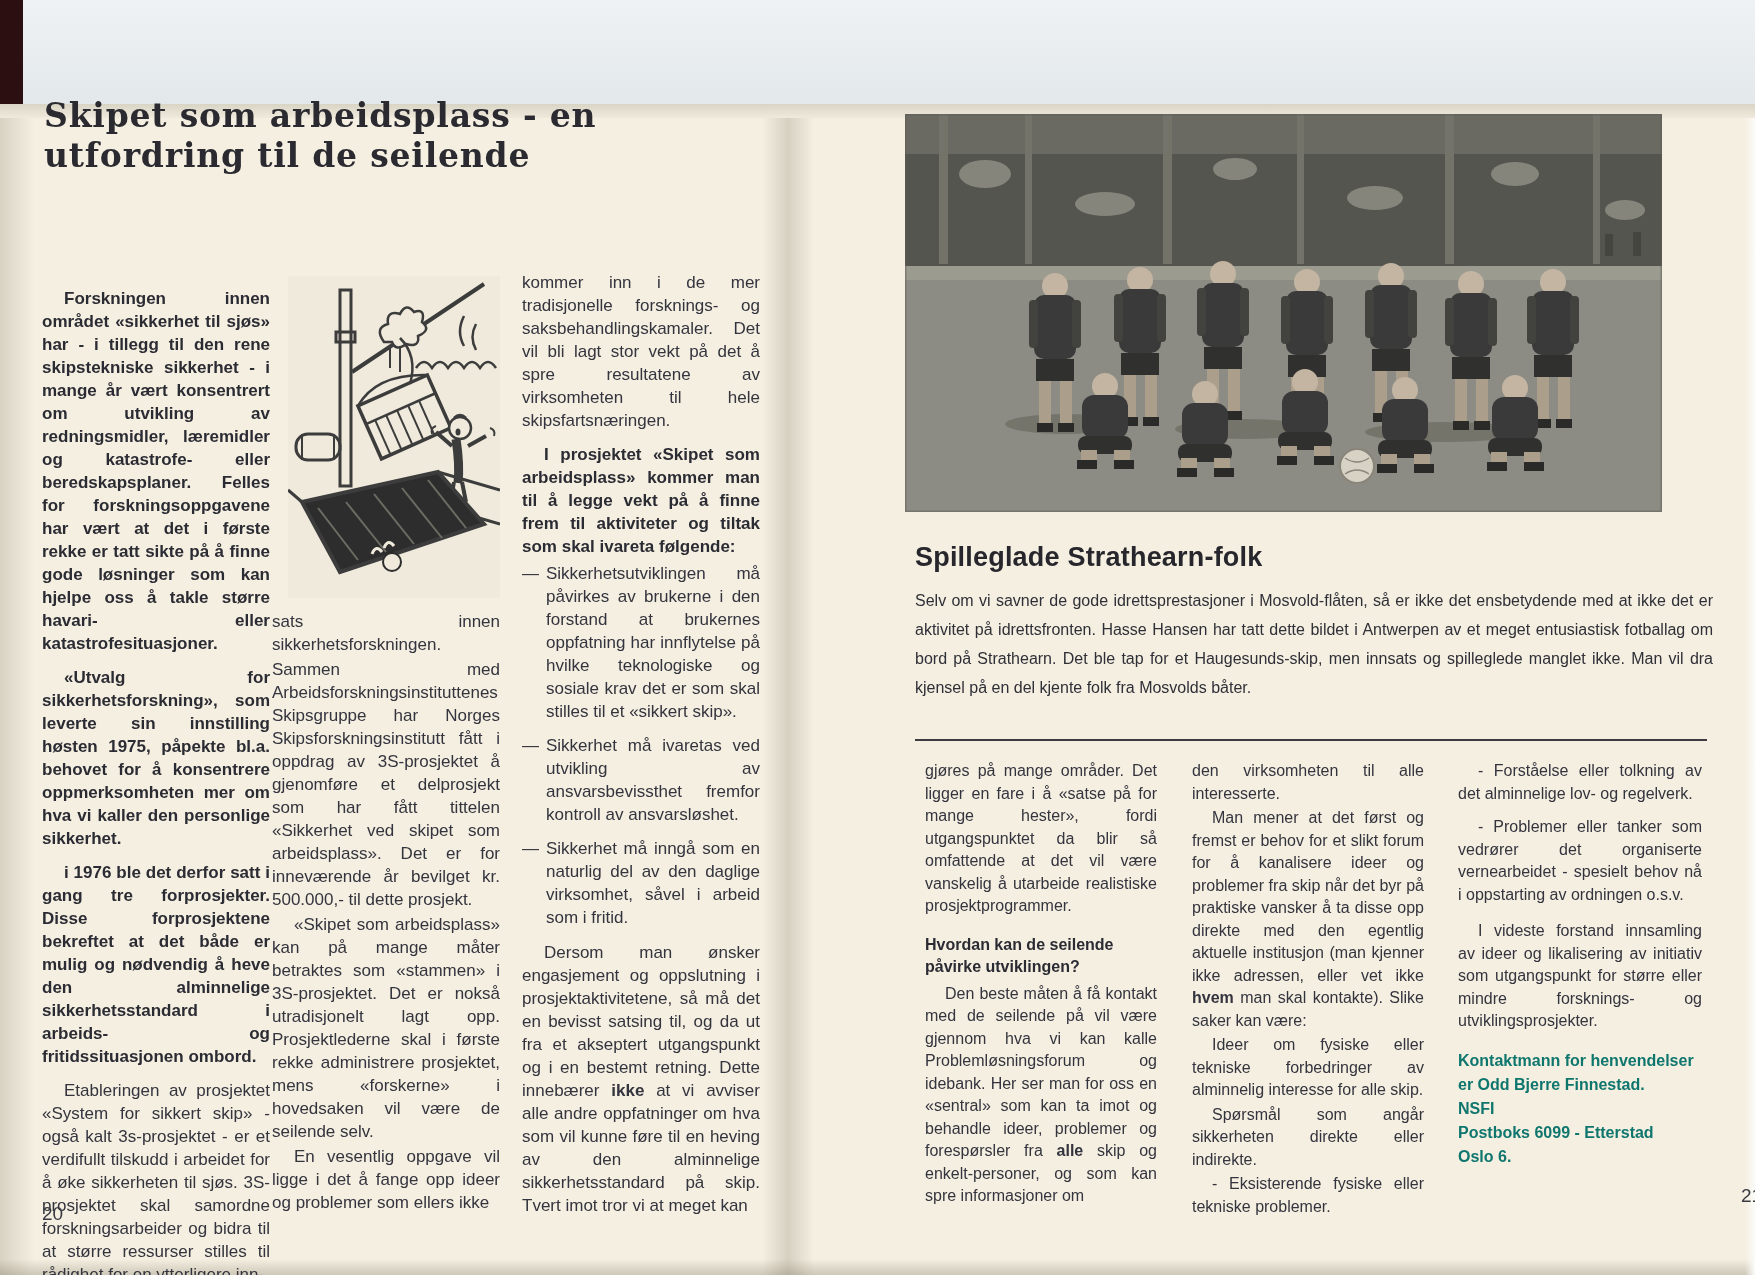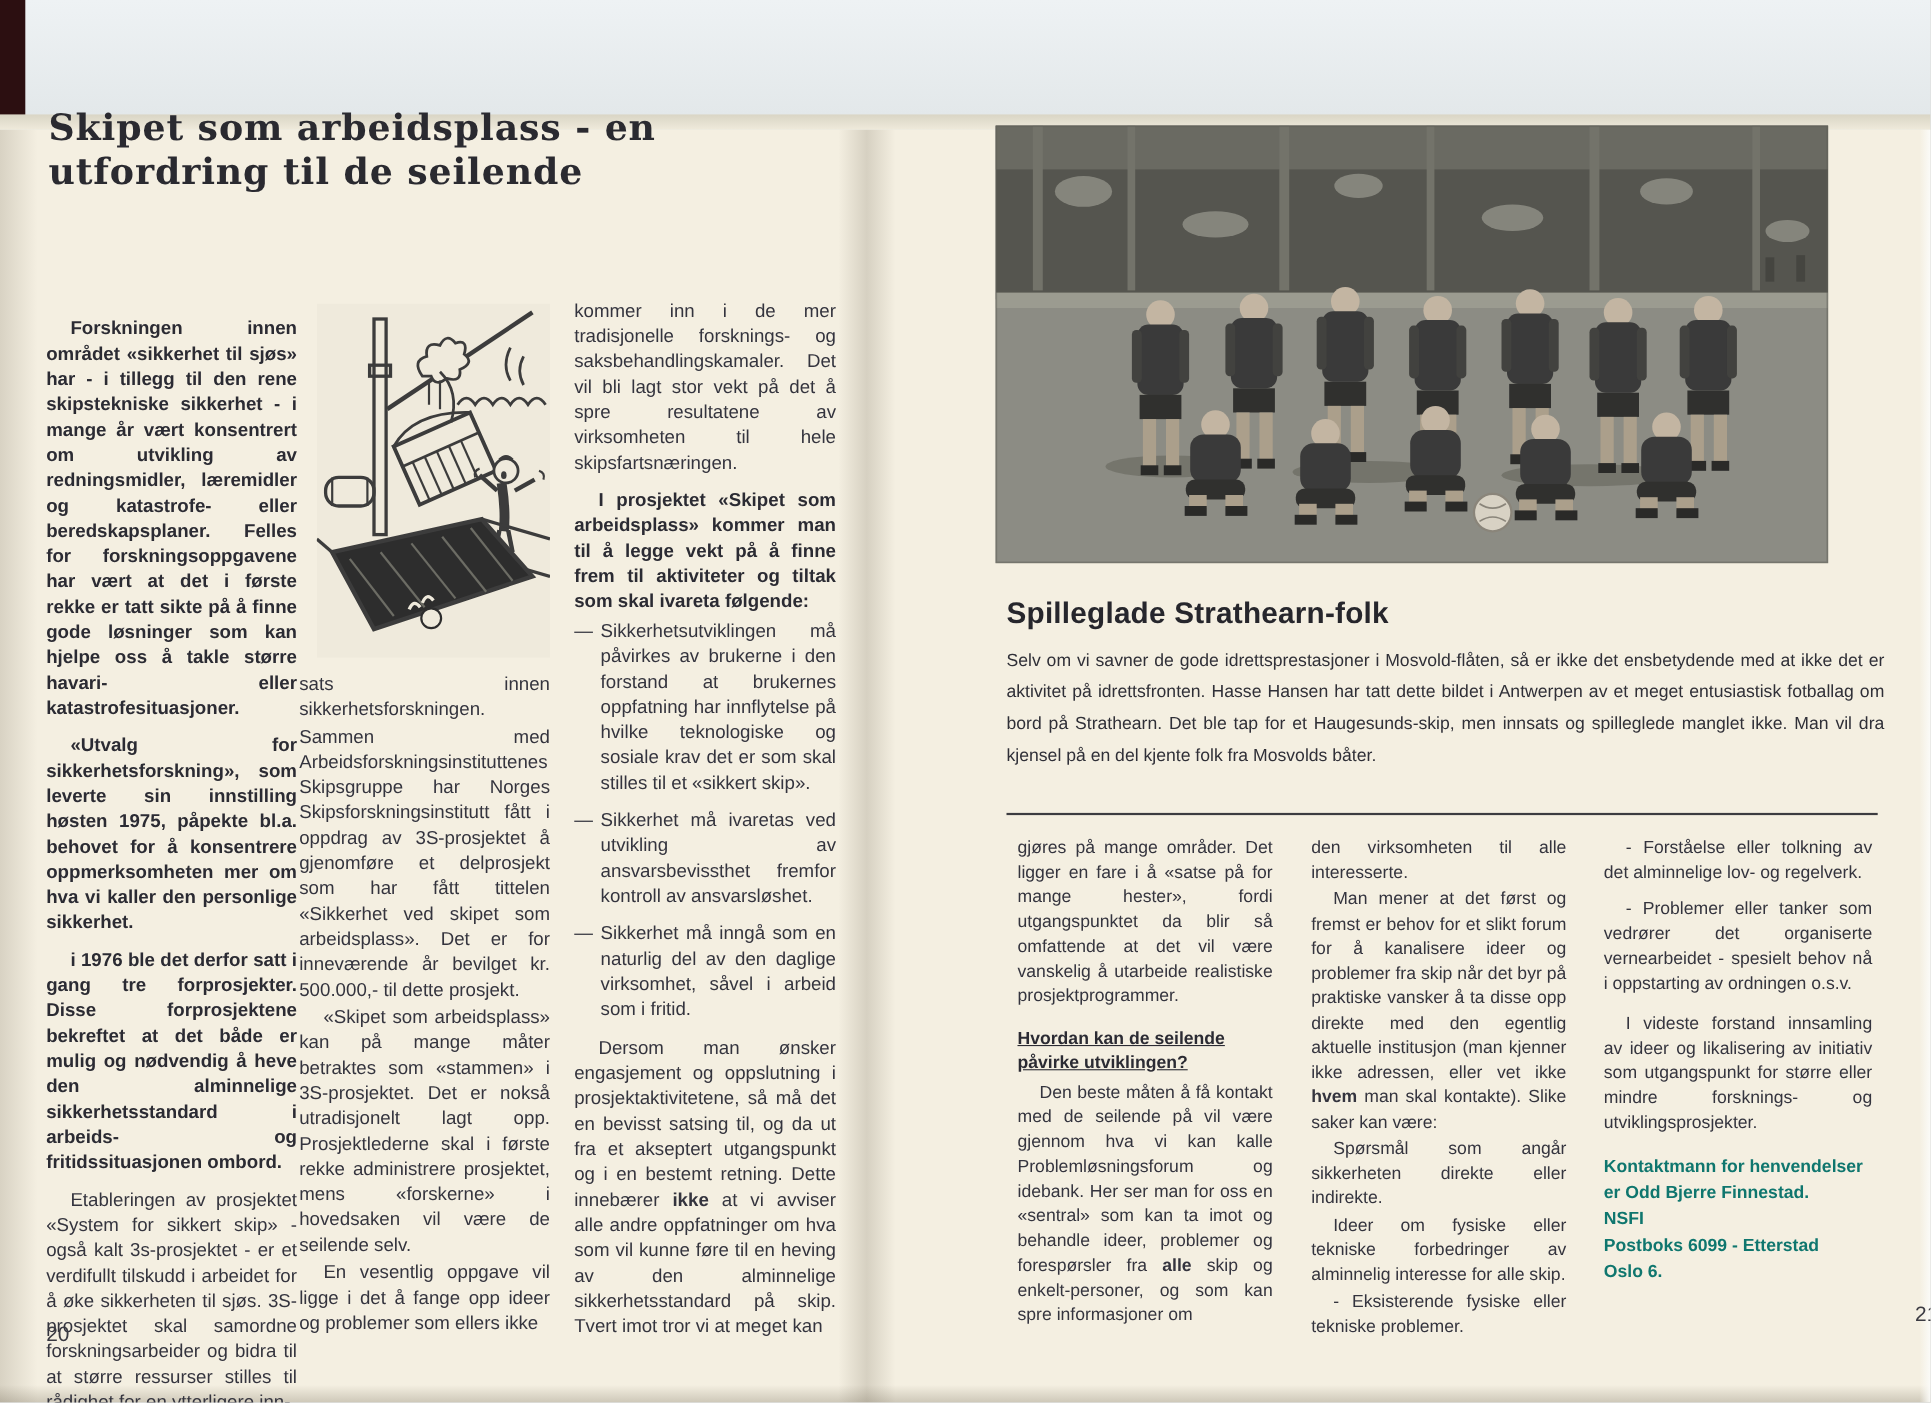--- a/index.html
+++ b/index.html
@@ -31,21 +31,21 @@
   .pagenum{font-size:19px;color:#3a3a42;}
 
   
   .photo-frame{position:absolute;left:905px;top:114px;width:757px;height:398px;background:#7c7c76;overflow:hidden;}
   .photo-heading{font-size:27px;font-weight:bold;color:#26262c;letter-spacing:.2px;}
   .caption{font-size:16px;line-height:29px;color:#2f2f37;text-align:justify;}
   .divider{position:absolute;left:915px;top:739px;width:792px;height:2px;background:#3c3c40;}
   .rcol{font-size:16px;line-height:22.5px;text-align:justify;color:#34343e;}
   .rcol p{margin:0 0 11px 0;}
   .rcol p.indent{text-indent:20px;}
-  .subhead{font-weight:bold;color:#2b2b33;text-decoration:underline;}
+  .subhead{font-weight:bold;color:#2b2b33;}
   .contact{font-weight:bold;color:#0f766e;line-height:24px;}
   .contact p{margin:0;}
   svg{display:block;}
 </style>
 </head>
 <body>
 
 <div id="canvas">
 
   <div class="top-band"></div>
@@ -243,22 +243,22 @@
 
   <div class="abs rcol" style="left:925px;top:760px;width:232px;">
     <p>gjøres på mange områder. Det ligger en fare i å «satse på for mange hester», fordi utgangspunktet da blir så omfattende at det vil være vanskelig å utarbeide realistiske prosjektprogrammer.</p>
     <p class="subhead" style="margin-top:16px;margin-bottom:4px;text-align:left;">Hvordan kan de seilende påvirke utviklingen?</p>
     <p class="indent"><span>Den beste måten å få kontakt med de seilende på vil være gjennom hva vi kan kalle Problemløsningsforum og idebank. Her ser man for oss en «sentral» som kan ta imot og behandle ideer, problemer og forespørsler fra </span><b>alle</b><span> skip og enkelt-personer, og som kan spre informasjoner om</span></p>
   </div>
 
   <div class="abs rcol" style="left:1192px;top:760px;width:232px;">
     <p style="margin-bottom:2px;">den virksomheten til alle interesserte.</p>
     <p class="indent" style="margin-bottom:2px;"><span>Man mener at det først og fremst er behov for et slikt forum for å kanalisere ideer og problemer fra skip når det byr på praktiske vansker å ta disse opp direkte med den egentlig aktuelle institusjon (man kjenner ikke adressen, eller vet ikke </span><b>hvem</b><span> man skal kontakte). Slike saker kan være:</span></p>
+    <p class="indent" style="margin-bottom:2px;">Ideer om fysiske eller tekniske forbedringer av alminnelig interesse for alle skip.</p>
     <p class="indent" style="margin-bottom:2px;">Spørsmål som angår sikkerheten direkte eller indirekte.</p>
-    <p class="indent" style="margin-bottom:2px;">Ideer om fysiske eller tekniske forbedringer av alminnelig interesse for alle skip.</p>
     <p class="indent">- Eksisterende fysiske eller tekniske problemer.</p>
   </div>
 
   <div class="abs rcol" style="left:1458px;top:760px;width:244px;">
     <p class="indent">- Forståelse eller tolkning av det alminnelige lov- og regelverk.</p>
     <p class="indent">- Problemer eller tanker som vedrører det organiserte vernearbeidet - spesielt behov nå i oppstarting av ordningen o.s.v.</p>
     <p class="indent" style="margin-top:14px;">I videste forstand innsamling av ideer og likalisering av initiativ som utgangspunkt for større eller mindre forsknings- og utviklingsprosjekter.</p>
     <div class="contact" style="margin-top:16px;">
       <p style="text-align:left;">Kontaktmann for henvendelser er Odd Bjerre Finnestad.</p>
       <p style="text-align:left;">NSFI</p>

